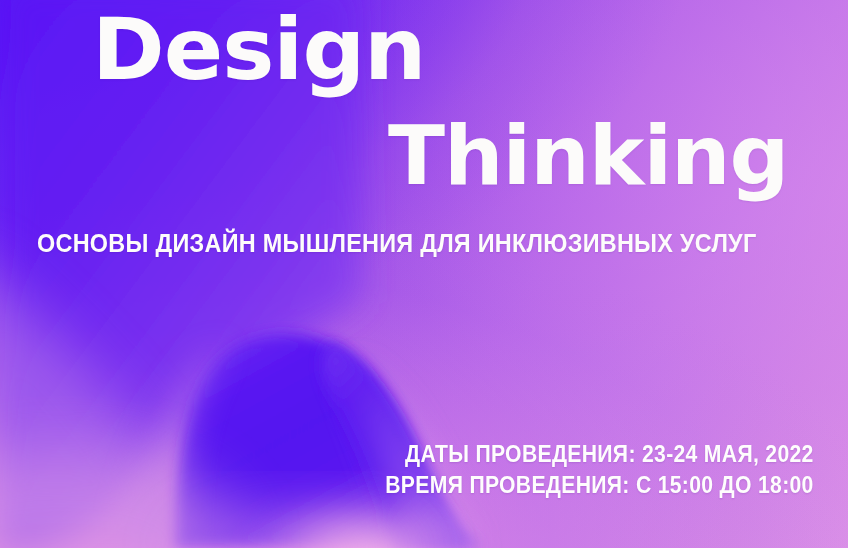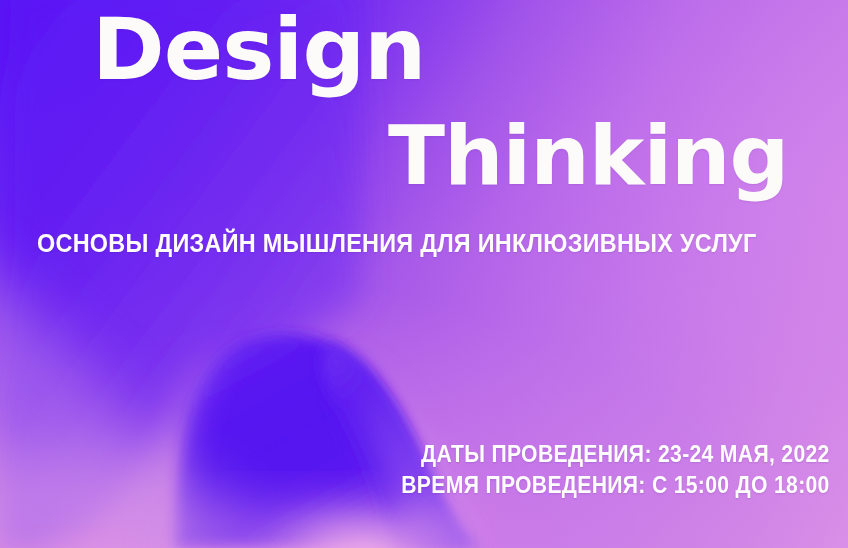--- a/index.html
+++ b/index.html
@@ -130,21 +130,21 @@
     letter-spacing: 0.012em;
     white-space: nowrap;
     transform: scaleX(0.90);
     transform-origin: left top;
     text-shadow: 0 1px 2px rgba(60,10,130,0.14);
   }
 
   
   .details {
     position: absolute;
-    right: 18px;
+    right: 34px;
     bottom: 46px;
     text-align: right;
   }
   .details-line {
     margin: 0;
     color: #FEFDFD;
     font-family: "Liberation Sans", "DejaVu Sans", sans-serif;
     font-weight: 700;
     font-size: 23px;
     line-height: 1.38;

